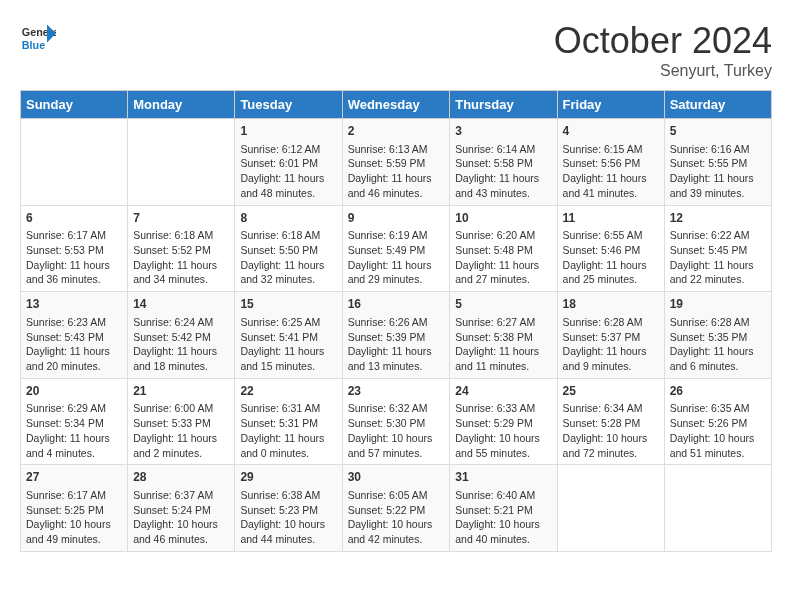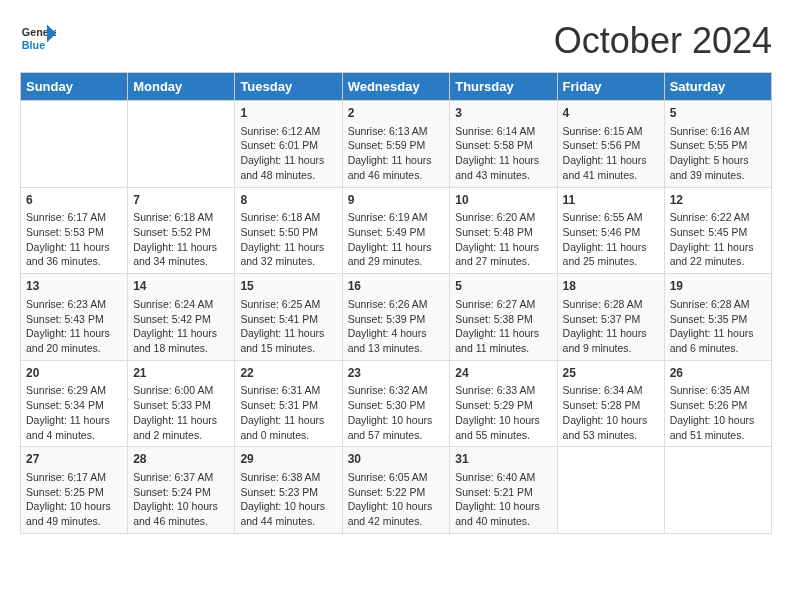--- a/index.html
+++ b/index.html
@@ -82,20 +82,21 @@
 <div class="header">
   <div class="logo">
     <svg class="logo-icon" viewBox="0 0 40 40">
       <text x="2" y="18" font-family="Arial" font-weight="bold" font-size="12" fill="#333">General</text>
       <text x="2" y="32" font-family="Arial" font-weight="bold" font-size="12" fill="#1a7bc4">Blue</text>
       <polygon points="30,5 40,15 30,25" fill="#1a7bc4"></polygon>
     </svg>
   </div>
   <div class="title-block">
     <div class="month-title">October 2024</div>
+    <div class="subtitle">Senyurt, Turkey</div>
   </div>
 </div>
 
 <table>
   <thead>
     <tr>
     <th>Sunday</th>
         <th>Monday</th>
         <th>Tuesday</th>
         <th>Wednesday</th>
@@ -129,21 +130,21 @@
         <td>
           <span class="day-num">4</span>
           <div>Sunrise: 6:15 AM</div>
           <div>Sunset: 5:56 PM</div>
           <div>Daylight: 11 hours and 41 minutes.</div>
         </td>
         <td>
           <span class="day-num">5</span>
           <div>Sunrise: 6:16 AM</div>
           <div>Sunset: 5:55 PM</div>
-          <div>Daylight: 5 hours and 39 minutes.</div>
+          <div>Daylight: 11 hours and 39 minutes.</div>
         </td>
       </tr>
       <tr>
         <td>
           <span class="day-num">6</span>
           <div>Sunrise: 6:17 AM</div>
           <div>Sunset: 5:53 PM</div>
           <div>Daylight: 11 hours and 36 minutes.</div>
         </td>
         <td>
@@ -199,21 +200,21 @@
         <td>
           <span class="day-num">15</span>
           <div>Sunrise: 6:25 AM</div>
           <div>Sunset: 5:41 PM</div>
           <div>Daylight: 11 hours and 15 minutes.</div>
         </td>
         <td>
           <span class="day-num">16</span>
           <div>Sunrise: 6:26 AM</div>
           <div>Sunset: 5:39 PM</div>
-          <div>Daylight: 4 hours and 13 minutes.</div>
+          <div>Daylight: 11 hours and 13 minutes.</div>
         </td>
         <td>
           <span class="day-num">5</span>
           <div>Sunrise: 6:27 AM</div>
           <div>Sunset: 5:38 PM</div>
           <div>Daylight: 11 hours and 11 minutes.</div>
         </td>
         <td>
           <span class="day-num">18</span>
           <div>Sunrise: 6:28 AM</div>
@@ -255,21 +256,21 @@
         <td>
           <span class="day-num">24</span>
           <div>Sunrise: 6:33 AM</div>
           <div>Sunset: 5:29 PM</div>
           <div>Daylight: 10 hours and 55 minutes.</div>
         </td>
         <td>
           <span class="day-num">25</span>
           <div>Sunrise: 6:34 AM</div>
           <div>Sunset: 5:28 PM</div>
-          <div>Daylight: 10 hours and 53 minutes.</div>
+          <div>Daylight: 10 hours and 72 minutes.</div>
         </td>
         <td>
           <span class="day-num">26</span>
           <div>Sunrise: 6:35 AM</div>
           <div>Sunset: 5:26 PM</div>
           <div>Daylight: 10 hours and 51 minutes.</div>
         </td>
       </tr>
       <tr>
         <td>

